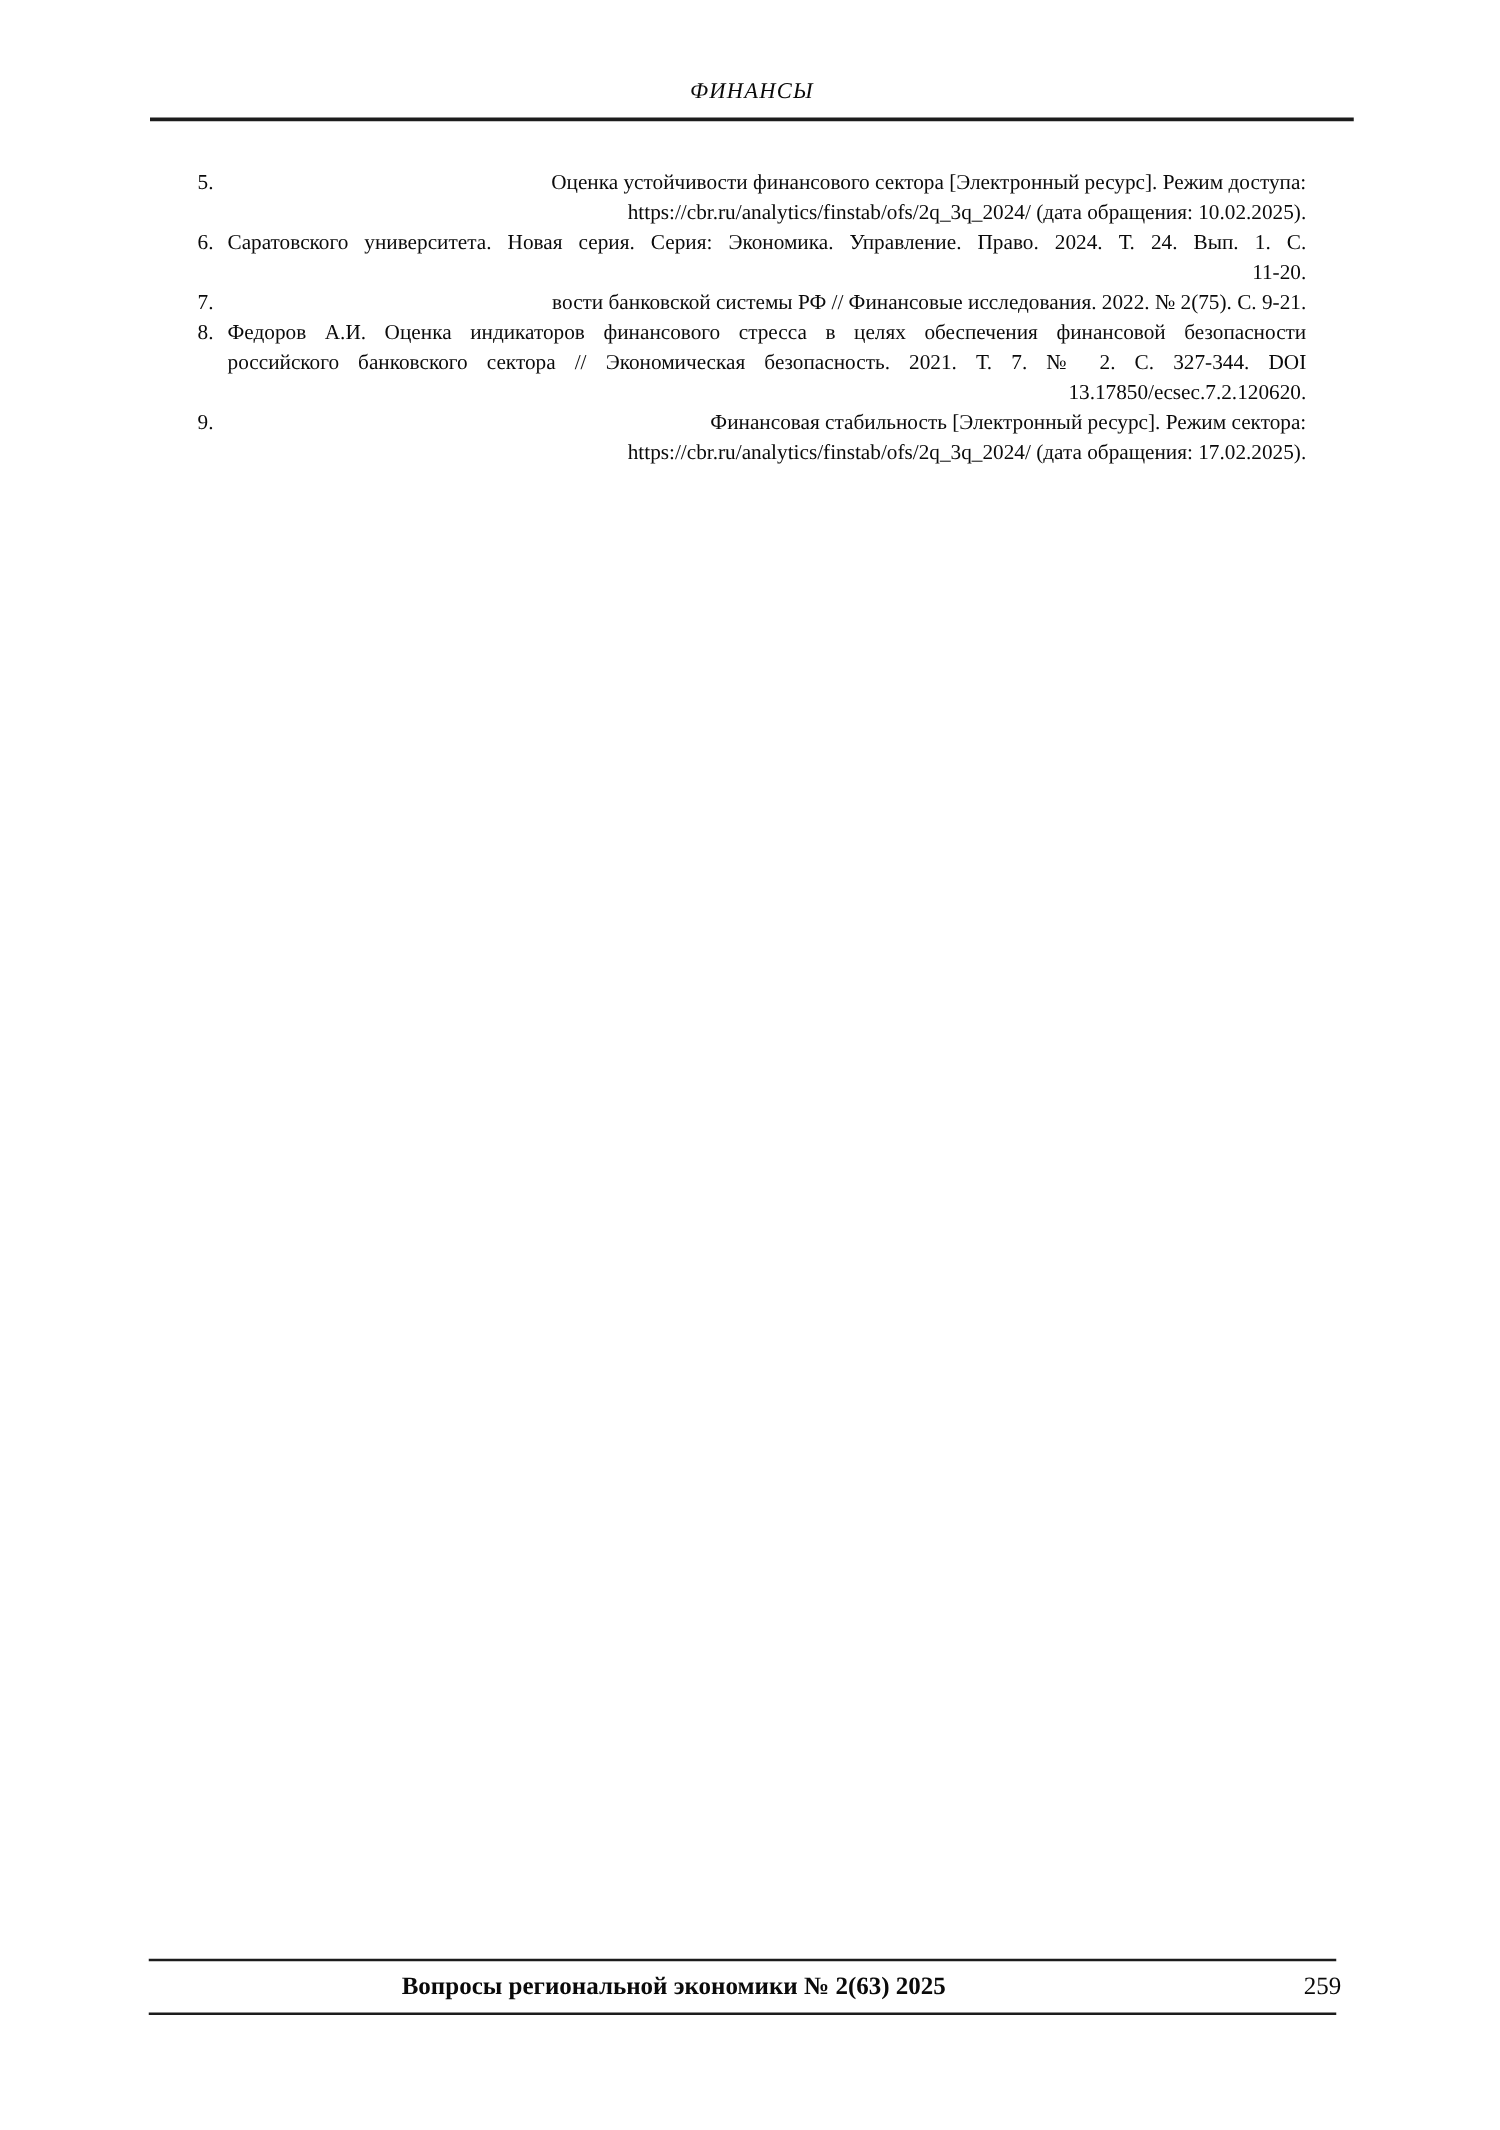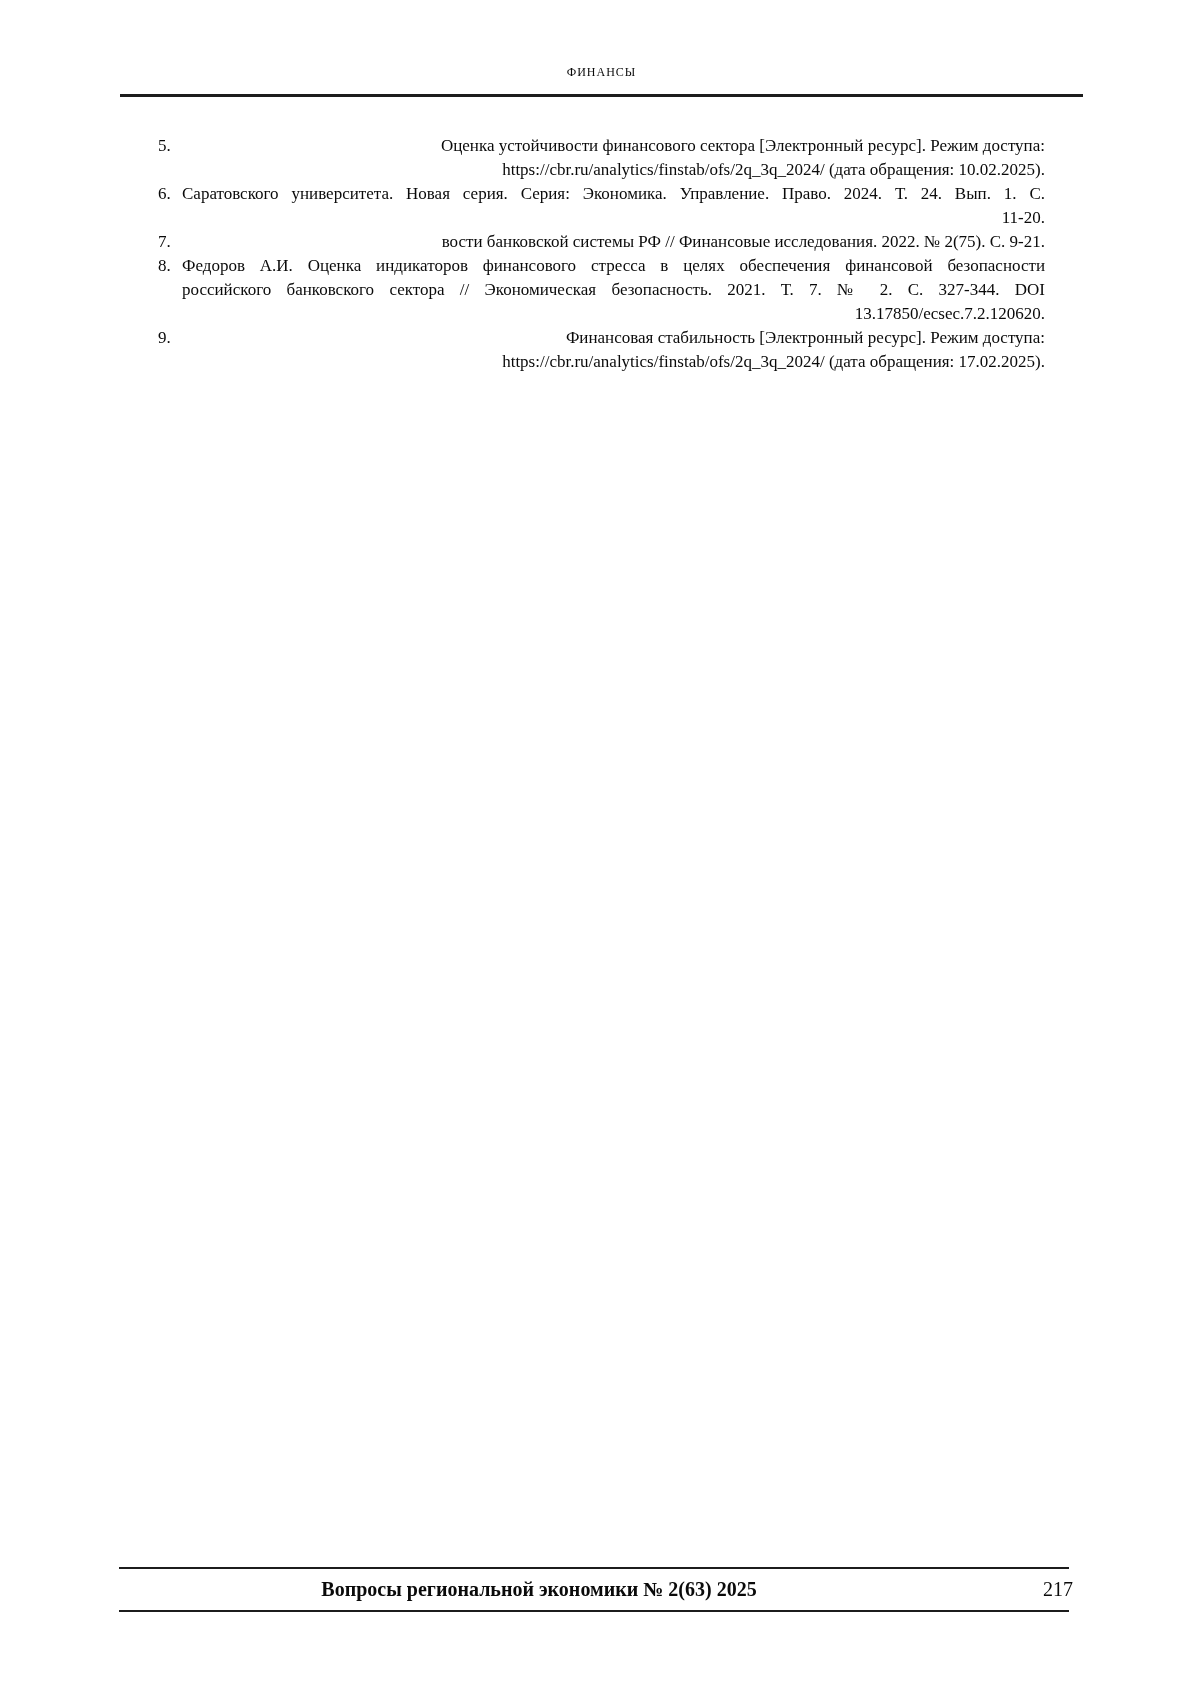--- a/index.html
+++ b/index.html
@@ -18,21 +18,22 @@
     overflow: hidden;
   }
 
   
   .running-head {
     position: absolute;
     top: 60px;
     left: 120px;
     width: 963px;
     text-align: center;
-    font-size: 12px;
+    font-style: italic;
+    font-size: 18px;
     line-height: 24px;
     letter-spacing: 1px;
   }
   .head-rule {
     position: absolute;
     top: 94px;
     left: 120px;
     width: 963px;
     height: 3px;
     background: #1c1c1c;
@@ -113,24 +114,24 @@
 
     <li class="ref">
       <span class="num">8.</span>
       <div class="ln j">Федоров А.И. Оценка индикаторов финансового стресса в целях обеспечения финансовой безопасности</div>
       <div class="ln j">российского банковского сектора // Экономическая безопасность. 2021. Т. 7. № 2. С. 327-344. DOI</div>
       <div class="ln r">13.17850/ecsec.7.2.120620.</div>
     </li>
 
     <li class="ref">
       <span class="num">9.</span>
-      <div class="ln r">Финансовая стабильность [Электронный ресурс]. Режим доступа:</div>
+      <div class="ln r">Финансовая стабильность [Электронный ресурс]. Режим сектора:</div>
       <div class="ln r">https://cbr.ru/analytics/finstab/ofs/2q_3q_2024/ (дата обращения: 17.02.2025).</div>
     </li>
 
   </ol>
 
   <div class="footer-rule fr-top"></div>
   <div class="footer-title">Вопросы региональной экономики № 2(63) 2025</div>
-  <div class="page-number">217</div>
+  <div class="page-number">259</div>
   <div class="footer-rule fr-bottom"></div>
 
 </div>
 
 </body></html>

